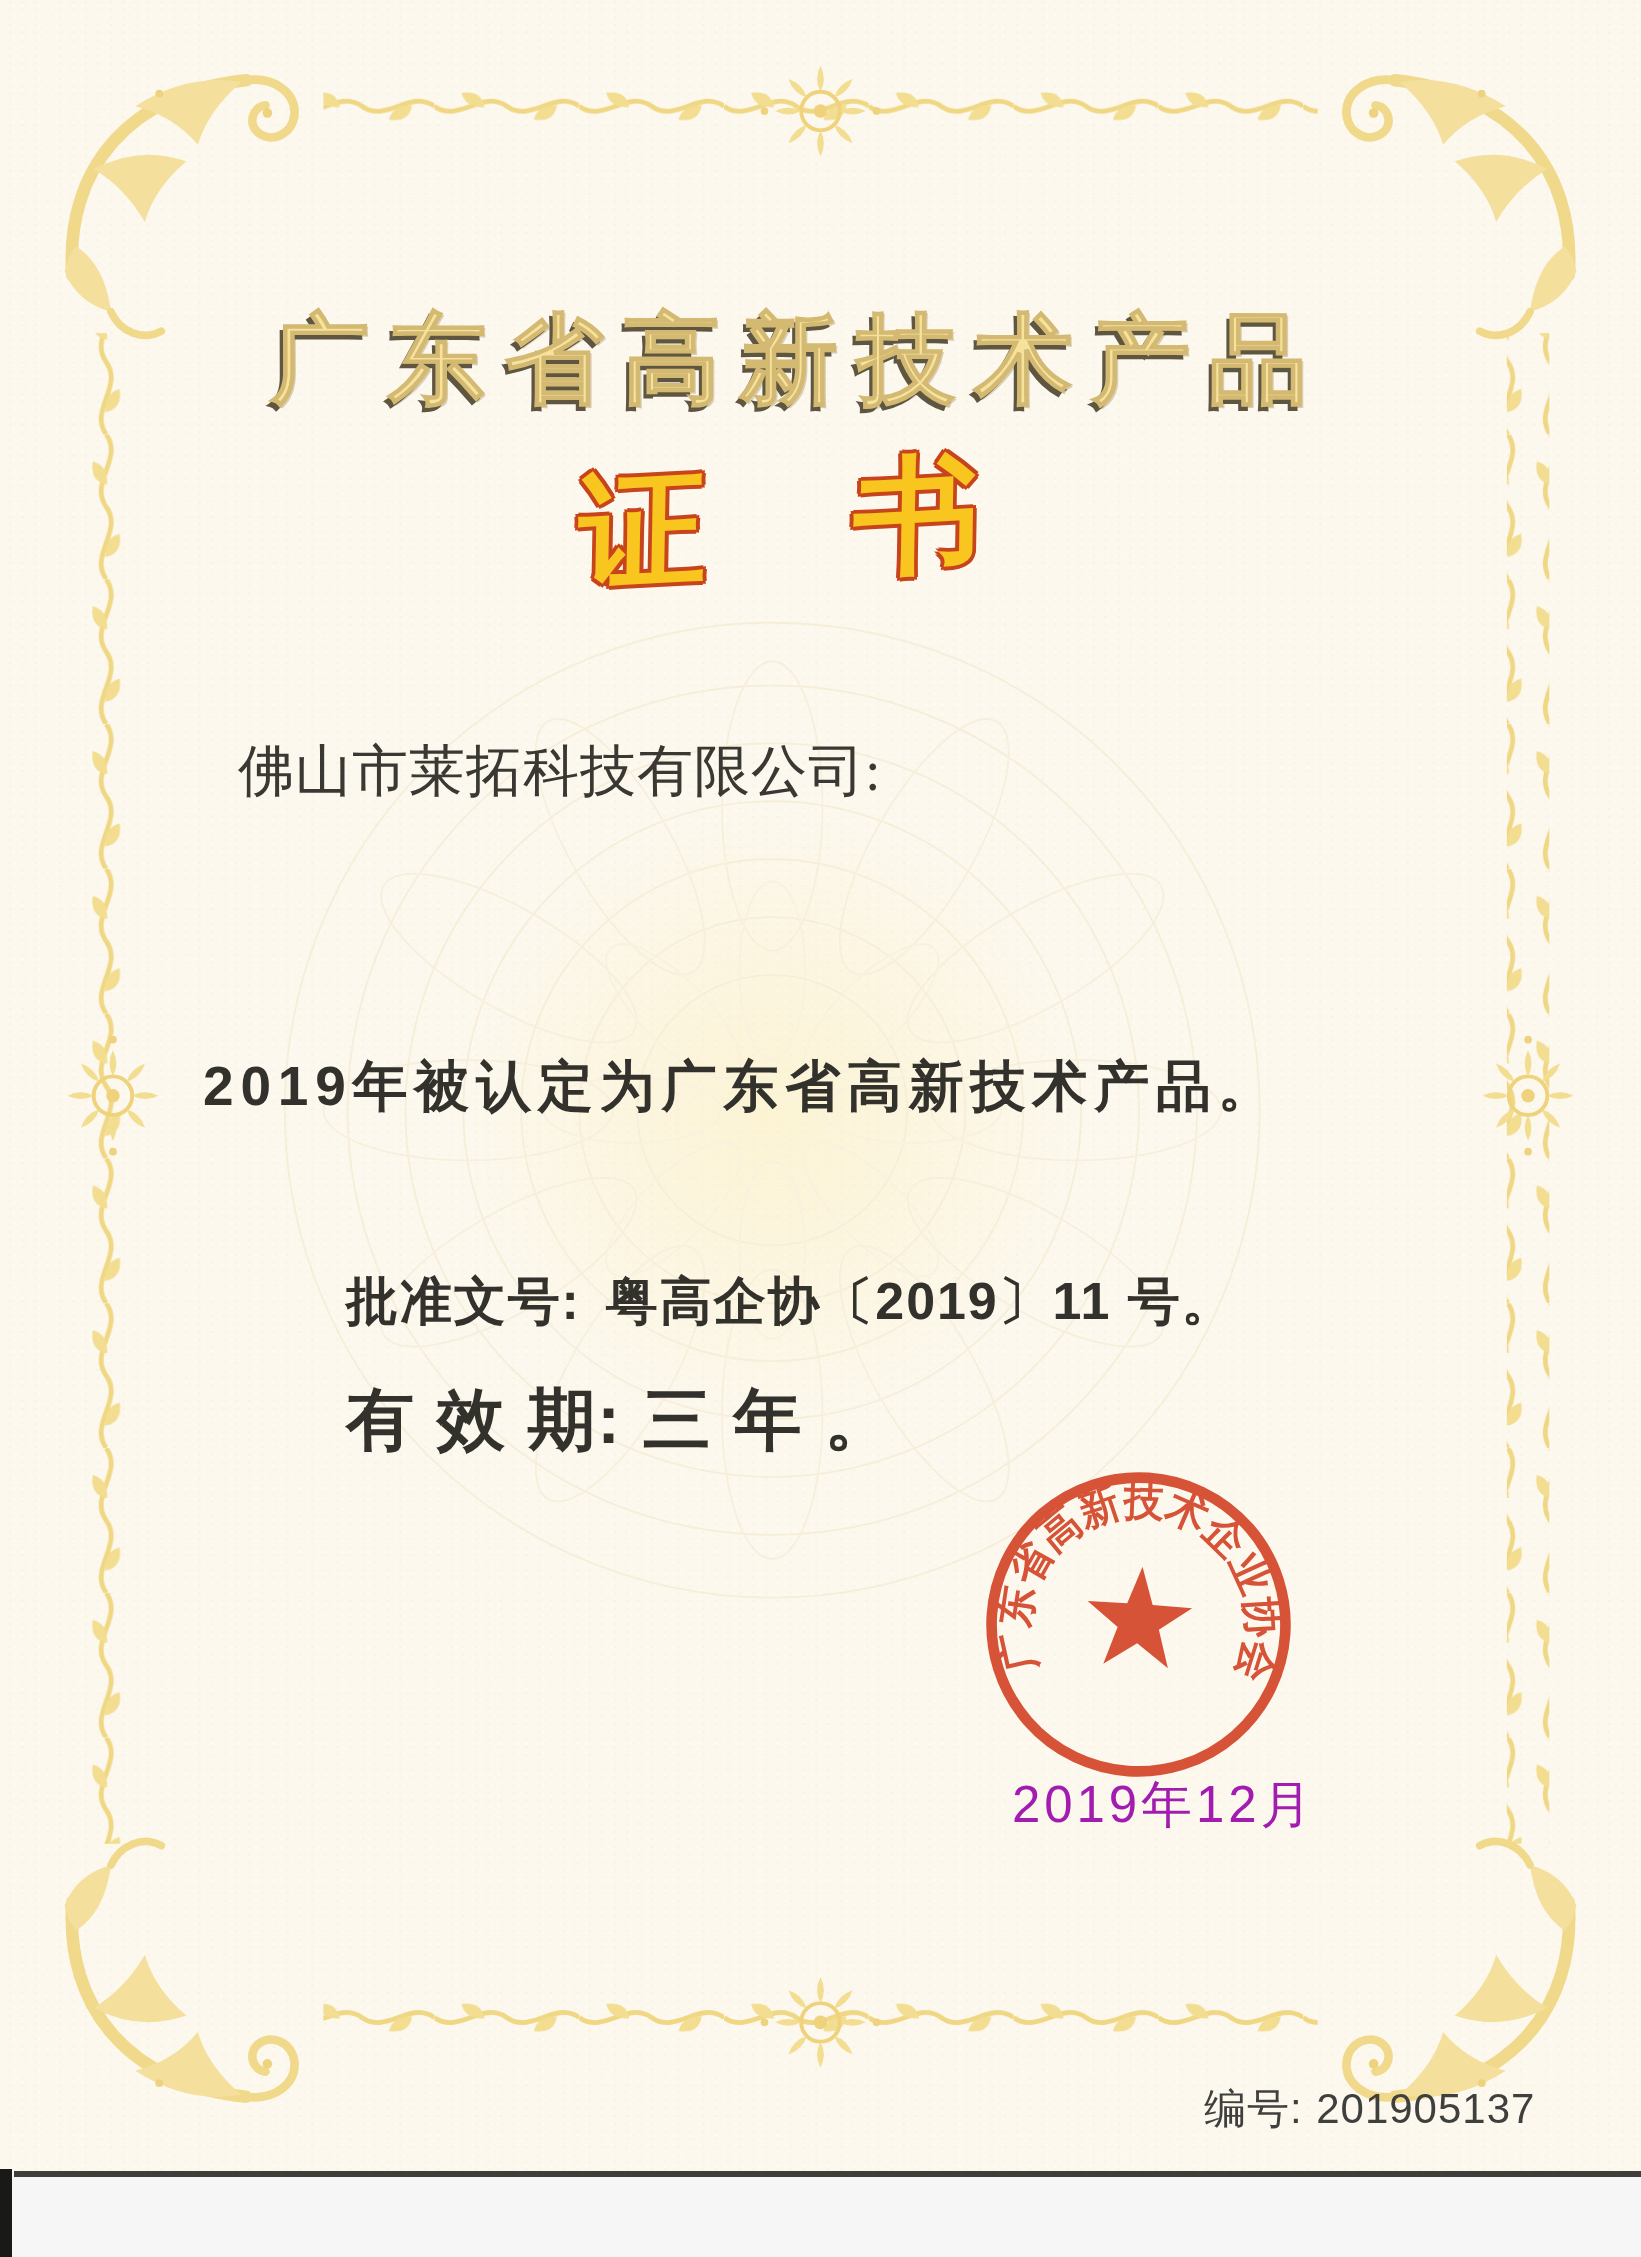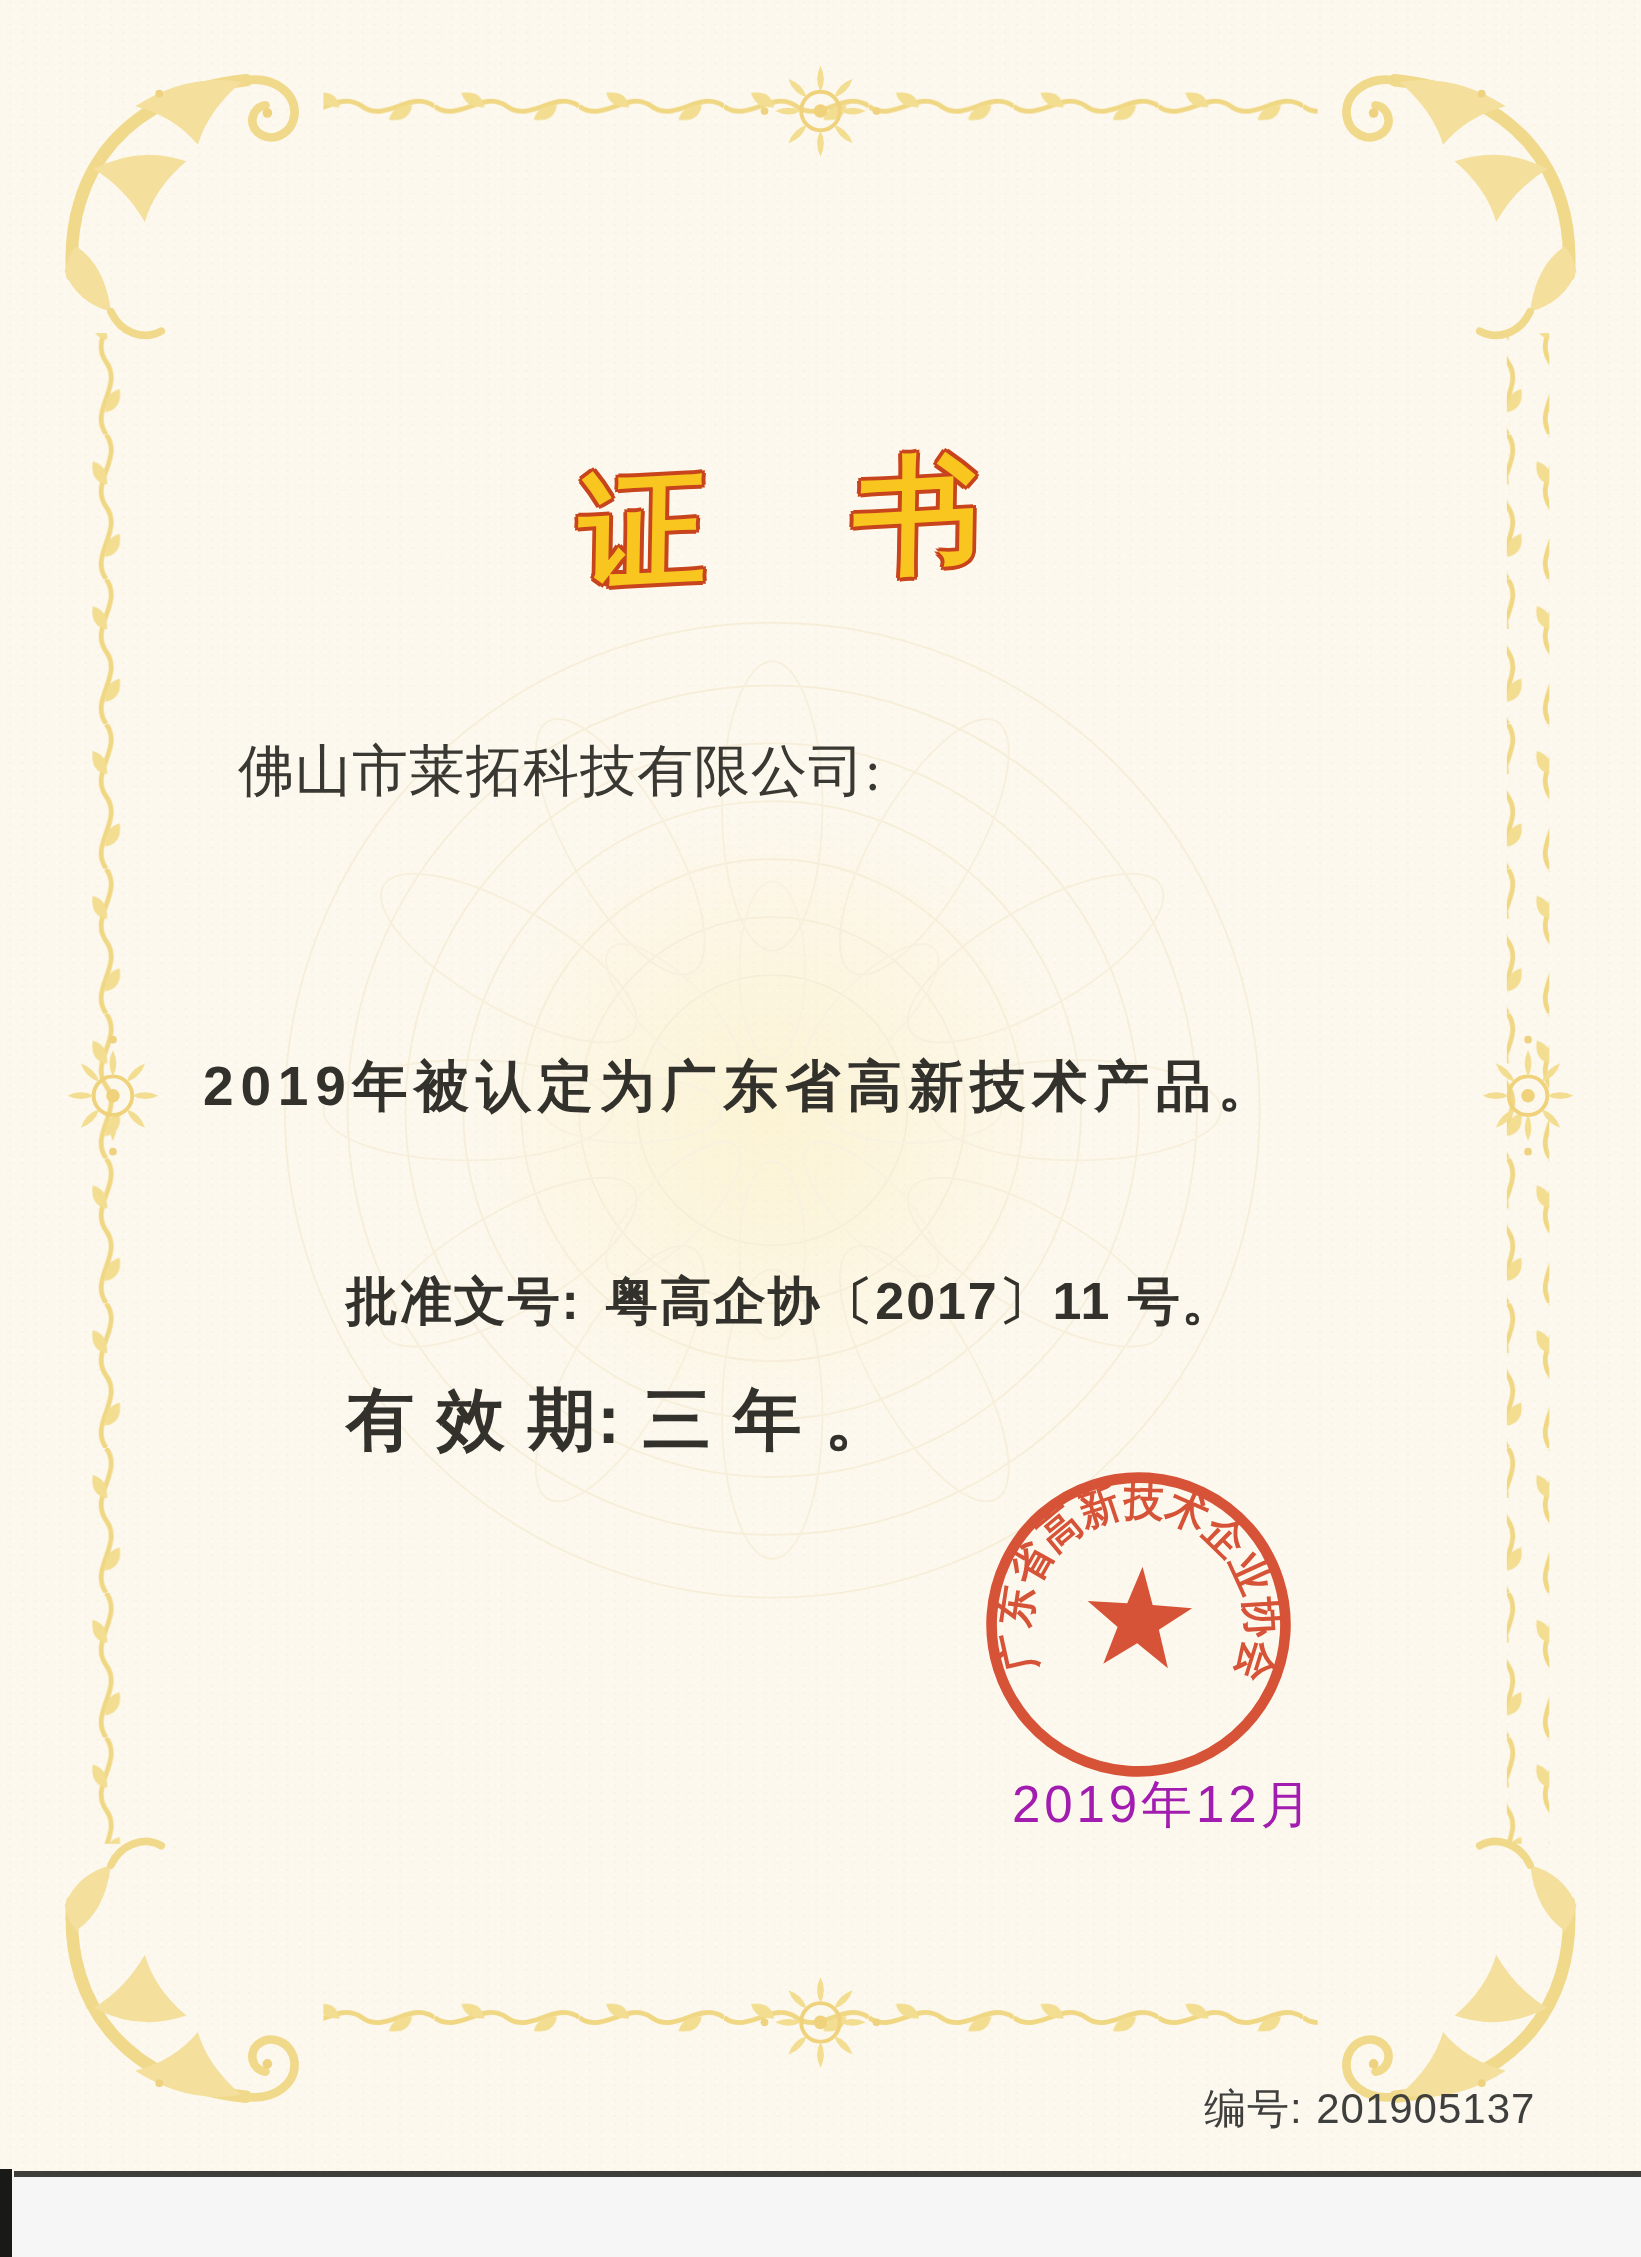--- a/index.html
+++ b/index.html
@@ -166,27 +166,28 @@
       <use href="#cornerOrn" transform="translate(1655,55) scale(-1,1)"></use>
       <use href="#cornerOrn" transform="translate(45,2200) scale(1,-1)"></use>
       <use href="#cornerOrn" transform="translate(1655,2200) scale(-1,-1)"></use>
       <use href="#floretDef" transform="translate(117,1135)"></use>
       <use href="#floretDef" transform="translate(1583,1135)"></use>
       <use href="#floretDef" transform="translate(850,115) rotate(90)"></use>
       <use href="#floretDef" transform="translate(850,2095) rotate(90)"></use>
     </g>
   </svg>
 
+  <div class="txt title">广东省高新技术产品</div>
   <div class="txt subtitle">证 书</div>
   <div class="txt company">佛山市莱拓科技有限公司:</div>
 
 
   <div class="txt line2">2019年被认定为广东省高新技术产品。</div>
 
-  <div class="txt approval"><span>批准文号:</span><span class="val">粤高企协〔2017〕11 号。</span></div>
+  <div class="txt approval"><span>批准文号:</span><span class="val">粤高企协〔2019〕11 号。</span></div>
 
   <div class="txt validity"><span>有 效 期:</span><span class="val">三 年 。</span></div>
 
   <svg class="seal" viewBox="0 0 330 330">
     <g transform="rotate(4,165,165)">
       <circle cx="165" cy="165" r="152" fill="none" stroke="#d4472a" stroke-width="11"></circle>
       <polygon fill="#d4472a" points="165,105 178.2,143.8 219.2,144.4 186.4,169 198.5,208.1 165,184.5 131.5,208.1 143.6,169 110.8,144.4 151.8,143.8"></polygon>
       <path id="sealArc" d="M64.3,216.3 A113,113 0 1 1 265.7,216.3" fill="none"></path>
       <text font-size="44" font-weight="bold" fill="#d4472a" font-family="Liberation Sans, sans-serif">
         <textPath href="#sealArc" startOffset="0" textLength="455" lengthAdjust="spacingAndGlyphs">广东省高新技术企业协会</textPath>

